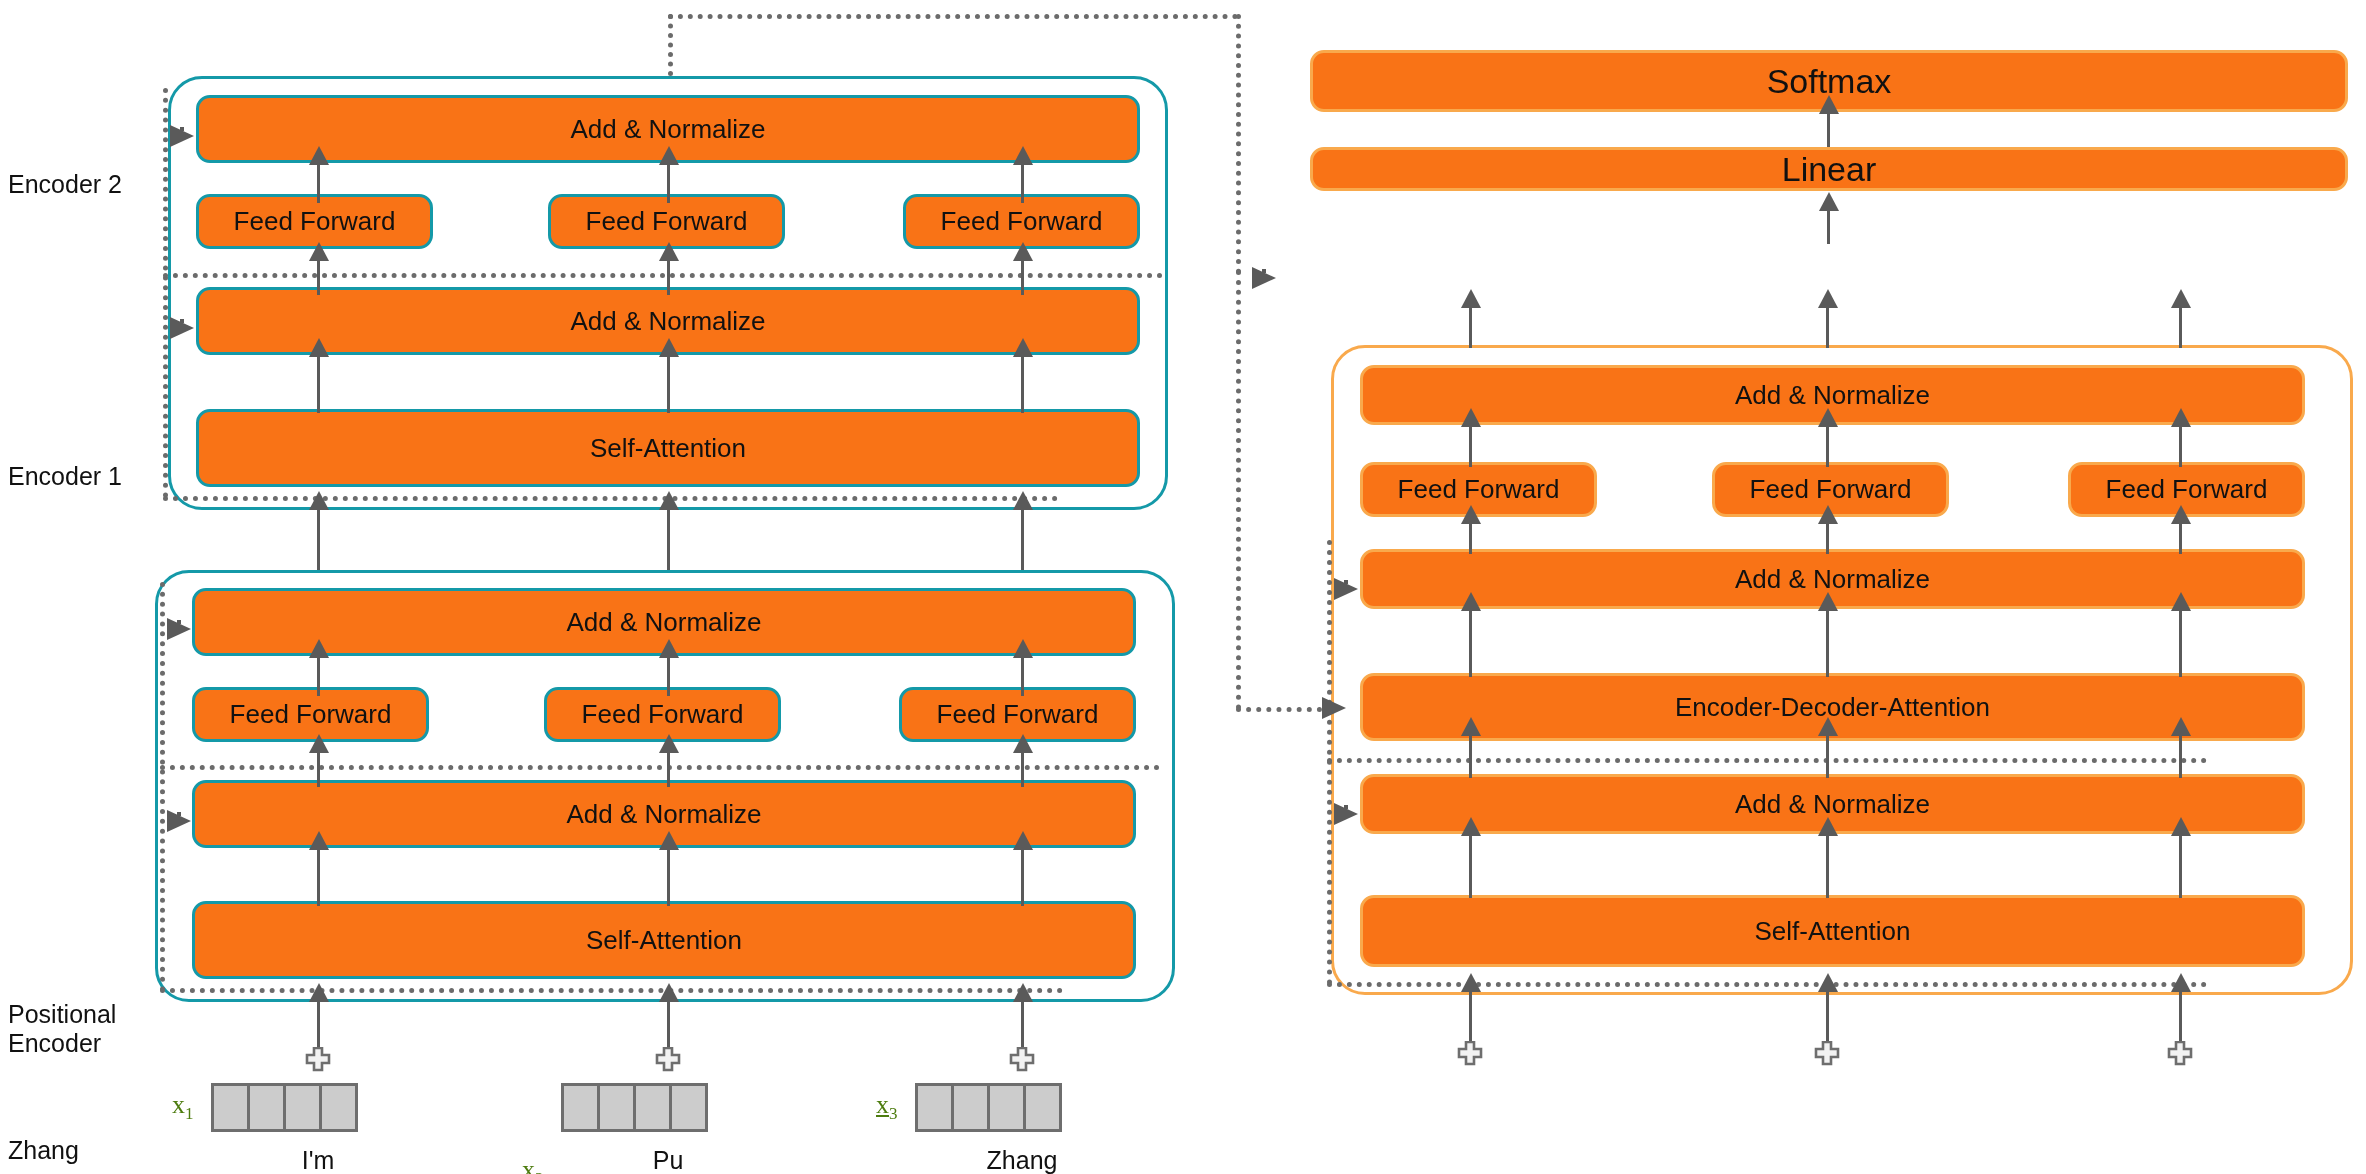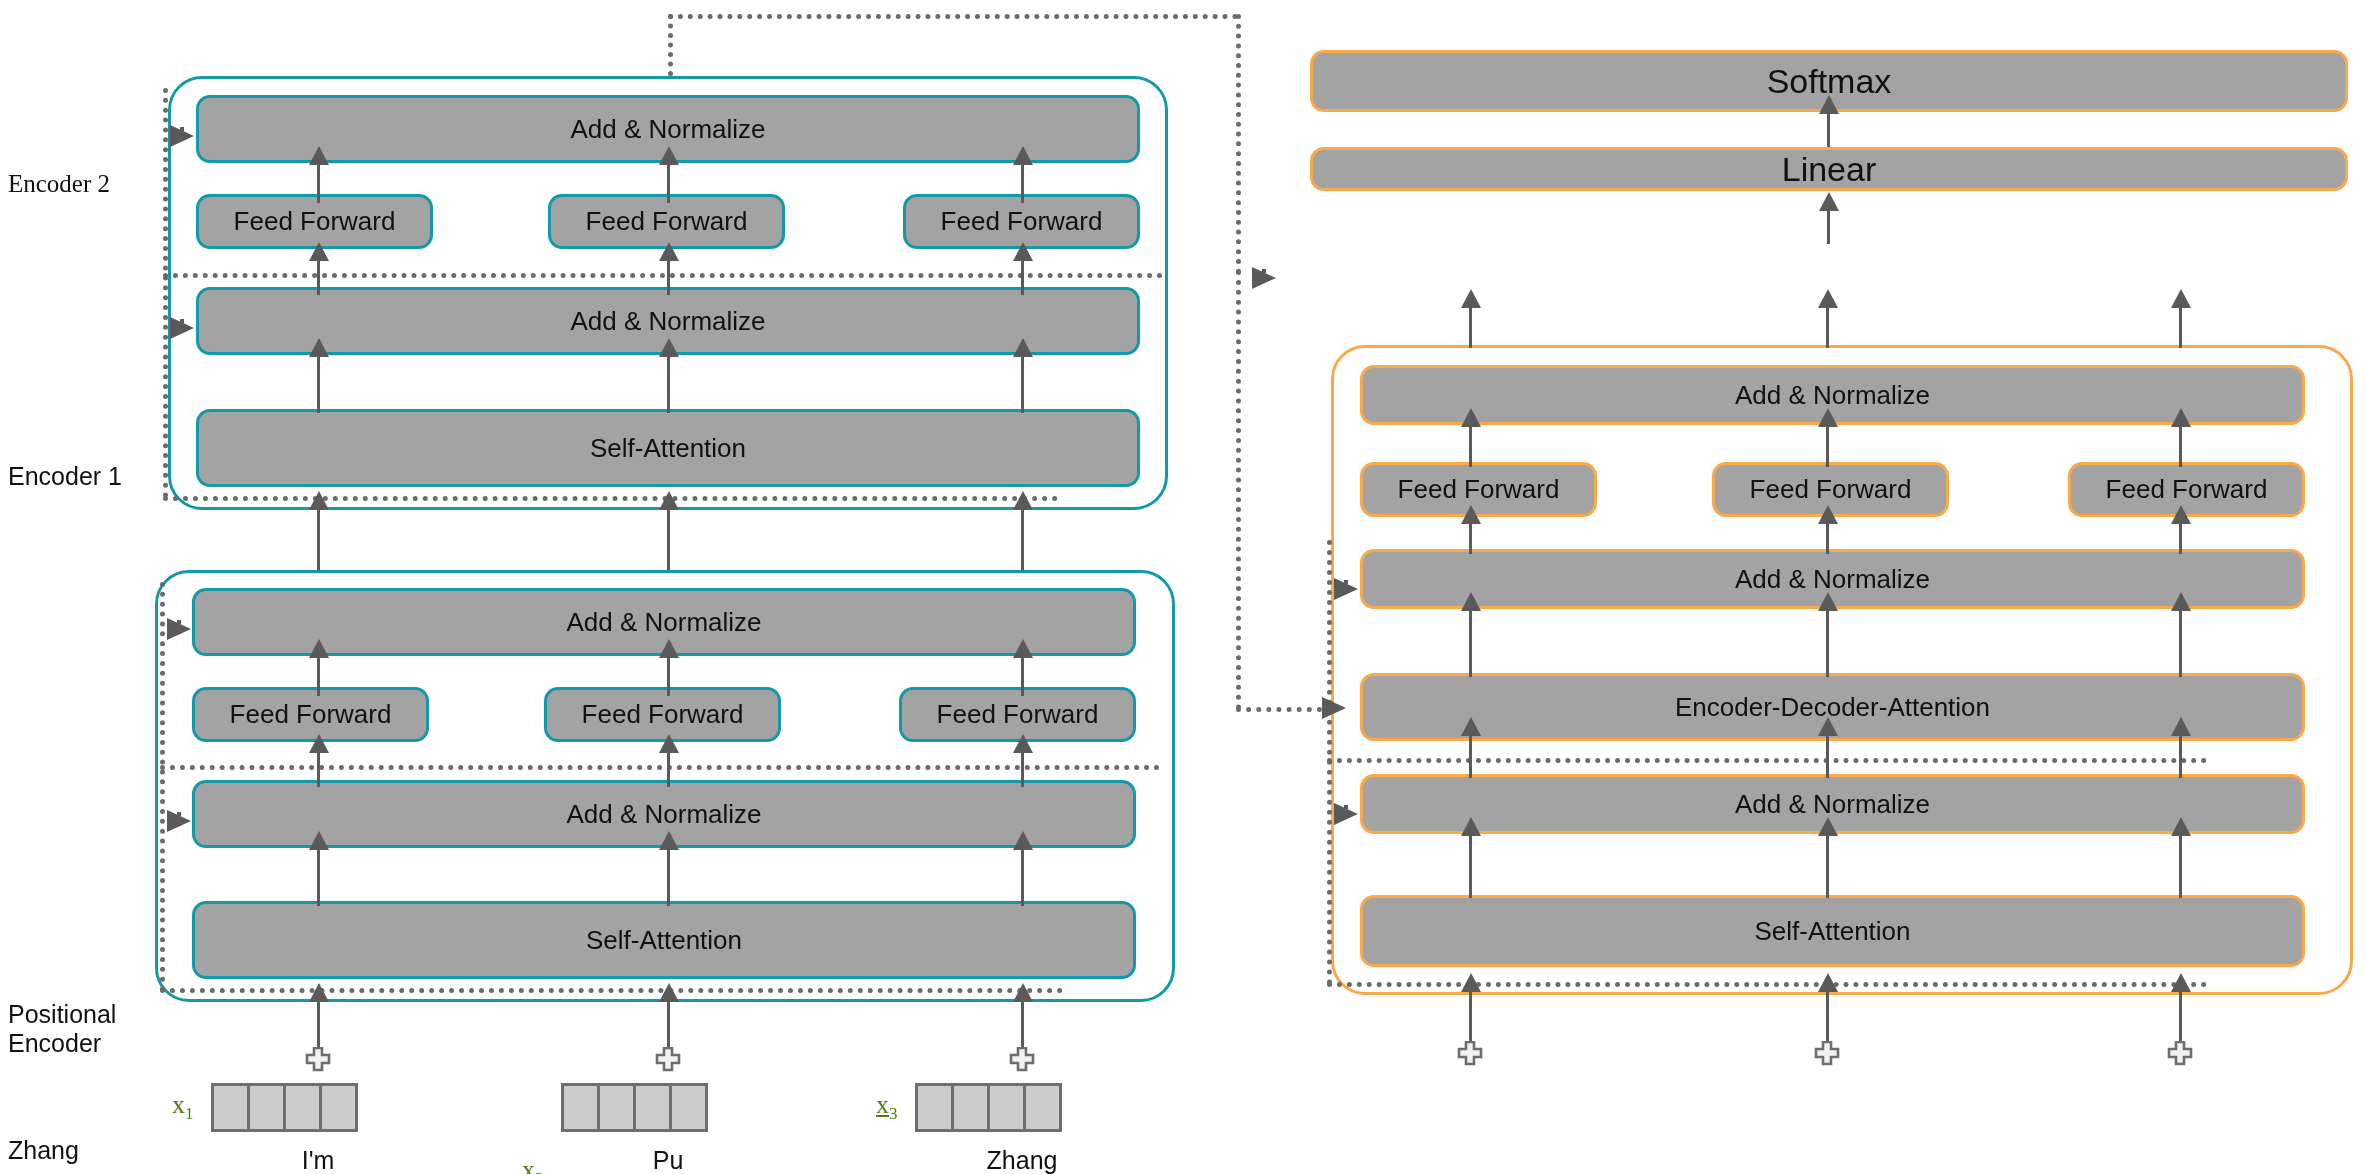--- a/index.html
+++ b/index.html
@@ -10,21 +10,21 @@
     overflow:hidden;
   }
   #stage{position:relative;width:2366px;height:1174px;}
 
   
   .blk{
     position:absolute;
     box-sizing:border-box;
     border:3px solid #1499a8;
     border-radius:14px;
-    background:#a3a3a3;
+    background:#f97316;
     display:flex;align-items:center;justify-content:center;
     font-size:26px;
     color:#111;
     z-index:6;
   }
   .blk.orange{border-color:#f9a94c;}
 
   
   .shell{
     position:absolute;
@@ -134,21 +134,21 @@
     width:26px;height:26px;
     z-index:9;
   }
   .plus svg{display:block;}
 </style>
 </head>
 <body>
 
 <div id="stage">
 
-  <div class="axlabel" style="left:8px;top:170px;font-family:Liberation Serif, serif;">Encoder 2</div>
+  <div class="axlabel" style="left:8px;top:170px;">Encoder 2</div>
   <div class="axlabel" style="left:8px;top:462px;">Encoder 1</div>
   <div class="axlabel" style="left:8px;top:1000px;">Positional
 Encoder</div>
   <div class="axlabel" style="left:8px;top:1136px;">Zhang</div>
 
   <div class="dot-v" style="left:668px;top:14px;height:62px;"></div>
   <div class="dot-h" style="left:668px;top:14px;width:570px;"></div>
   <div class="dot-v" style="left:1236px;top:14px;height:260px;"></div>
   <div class="dot-v" style="left:1236px;top:270px;height:440px;"></div>
   <div class="dot-h" style="left:1236px;top:707px;width:86px;"></div>

